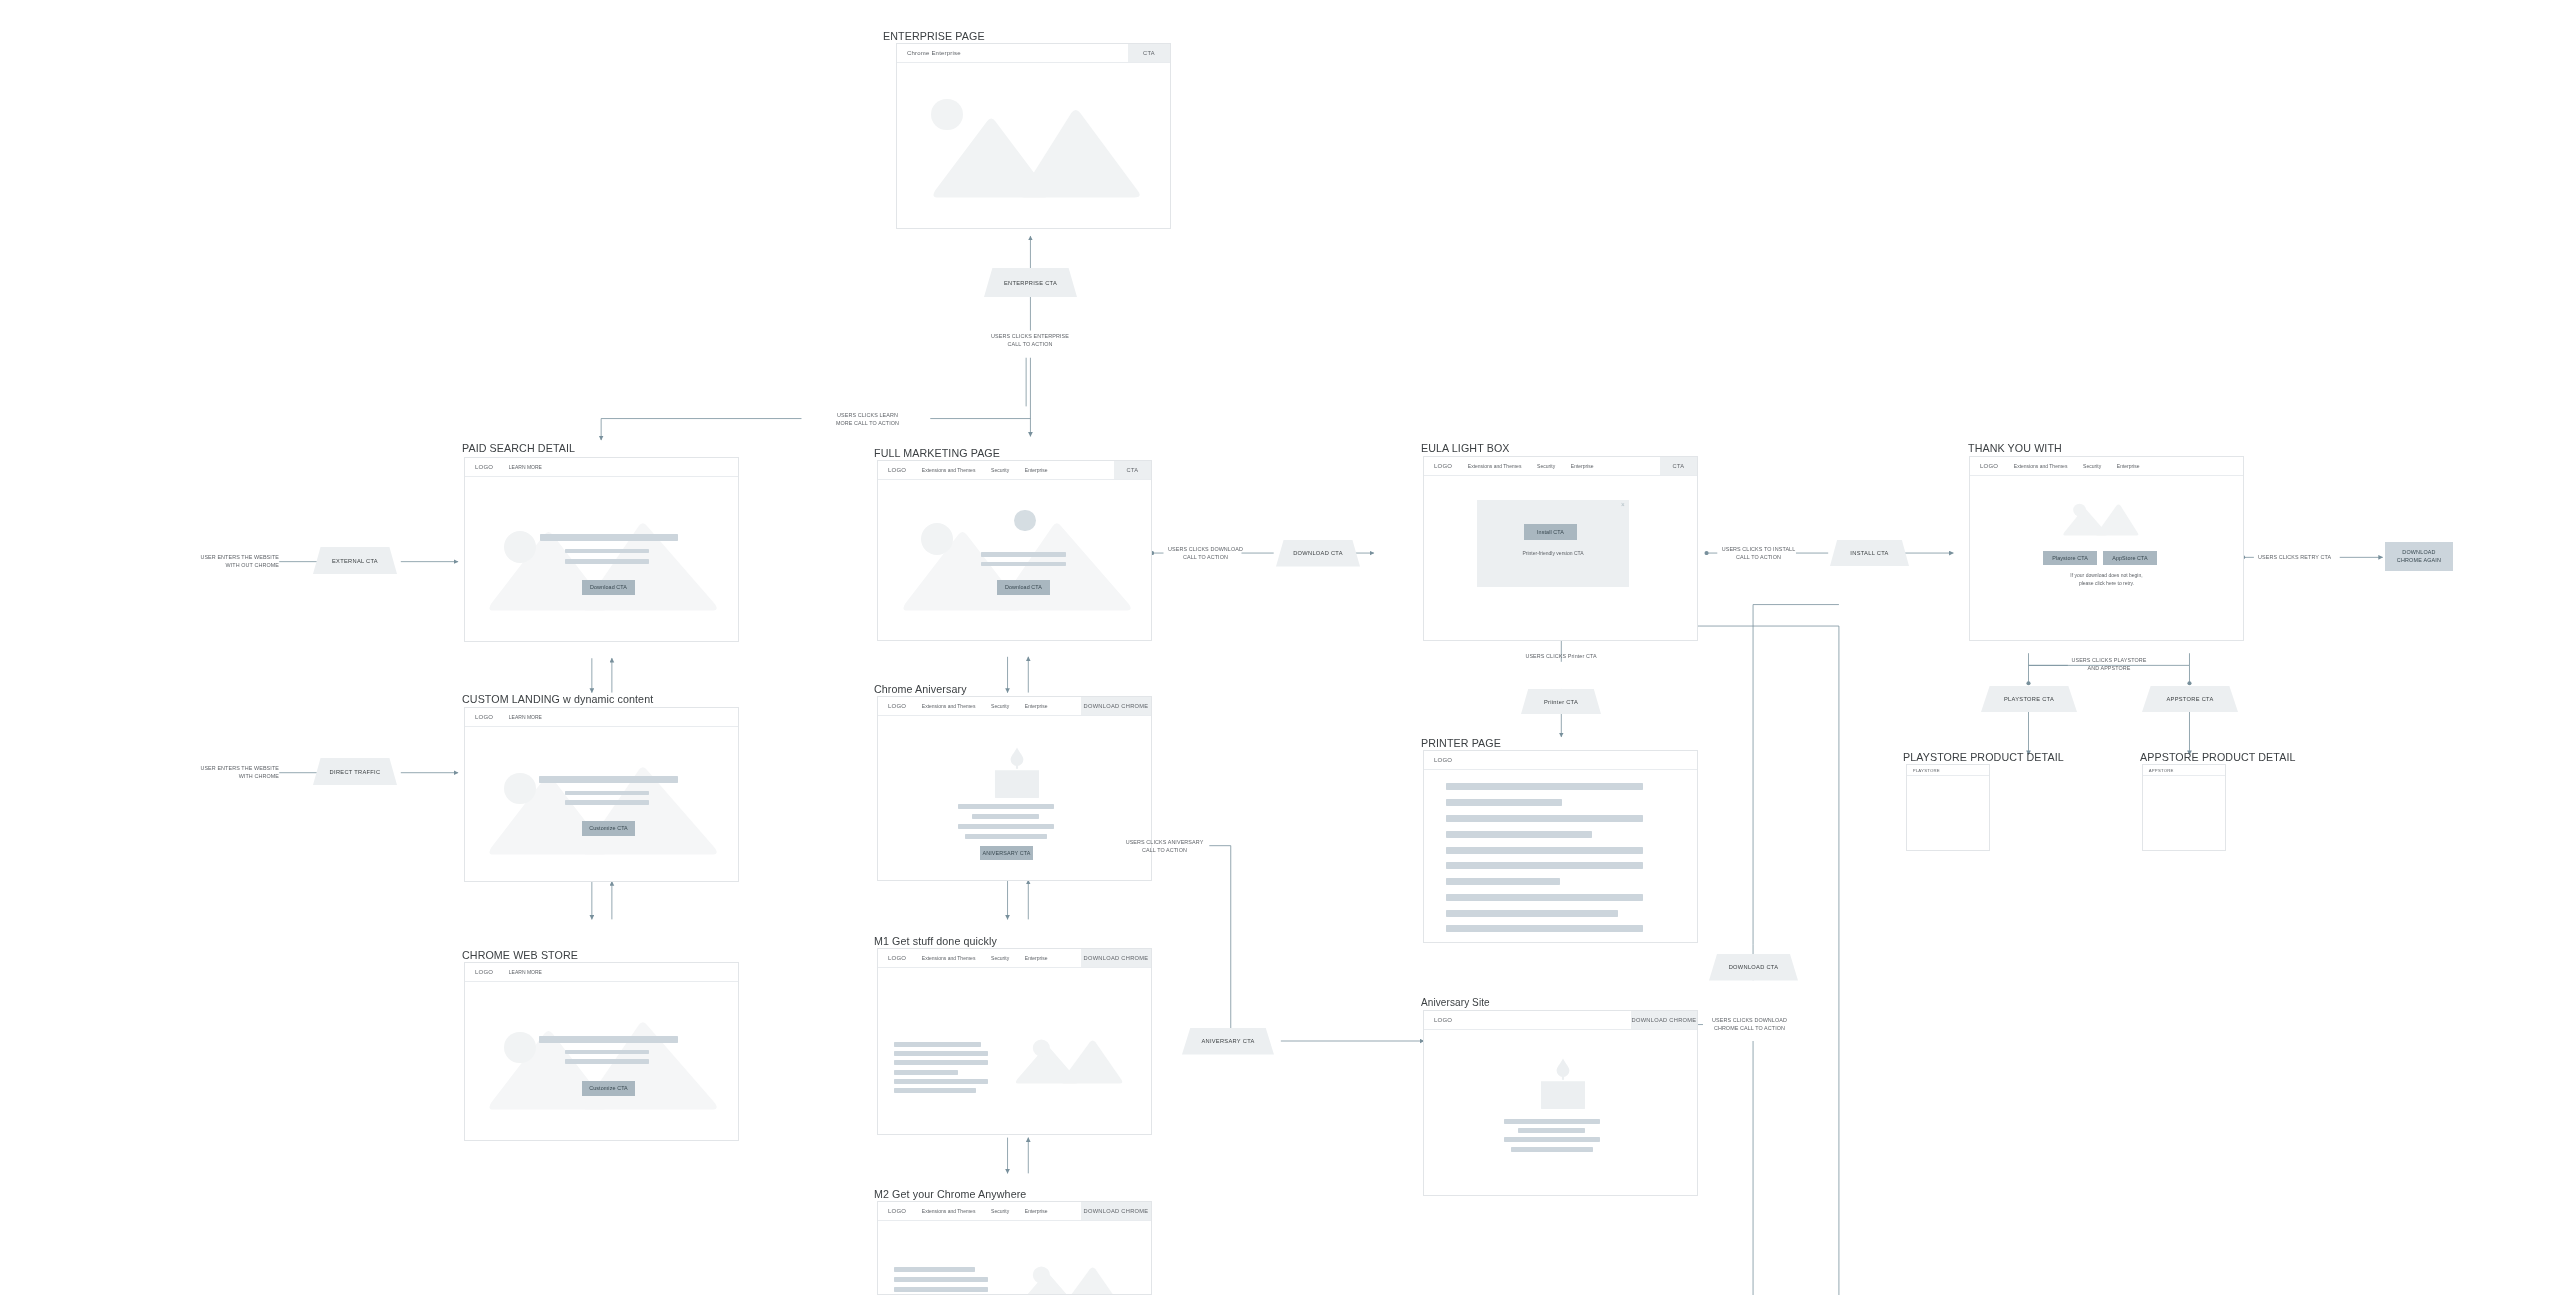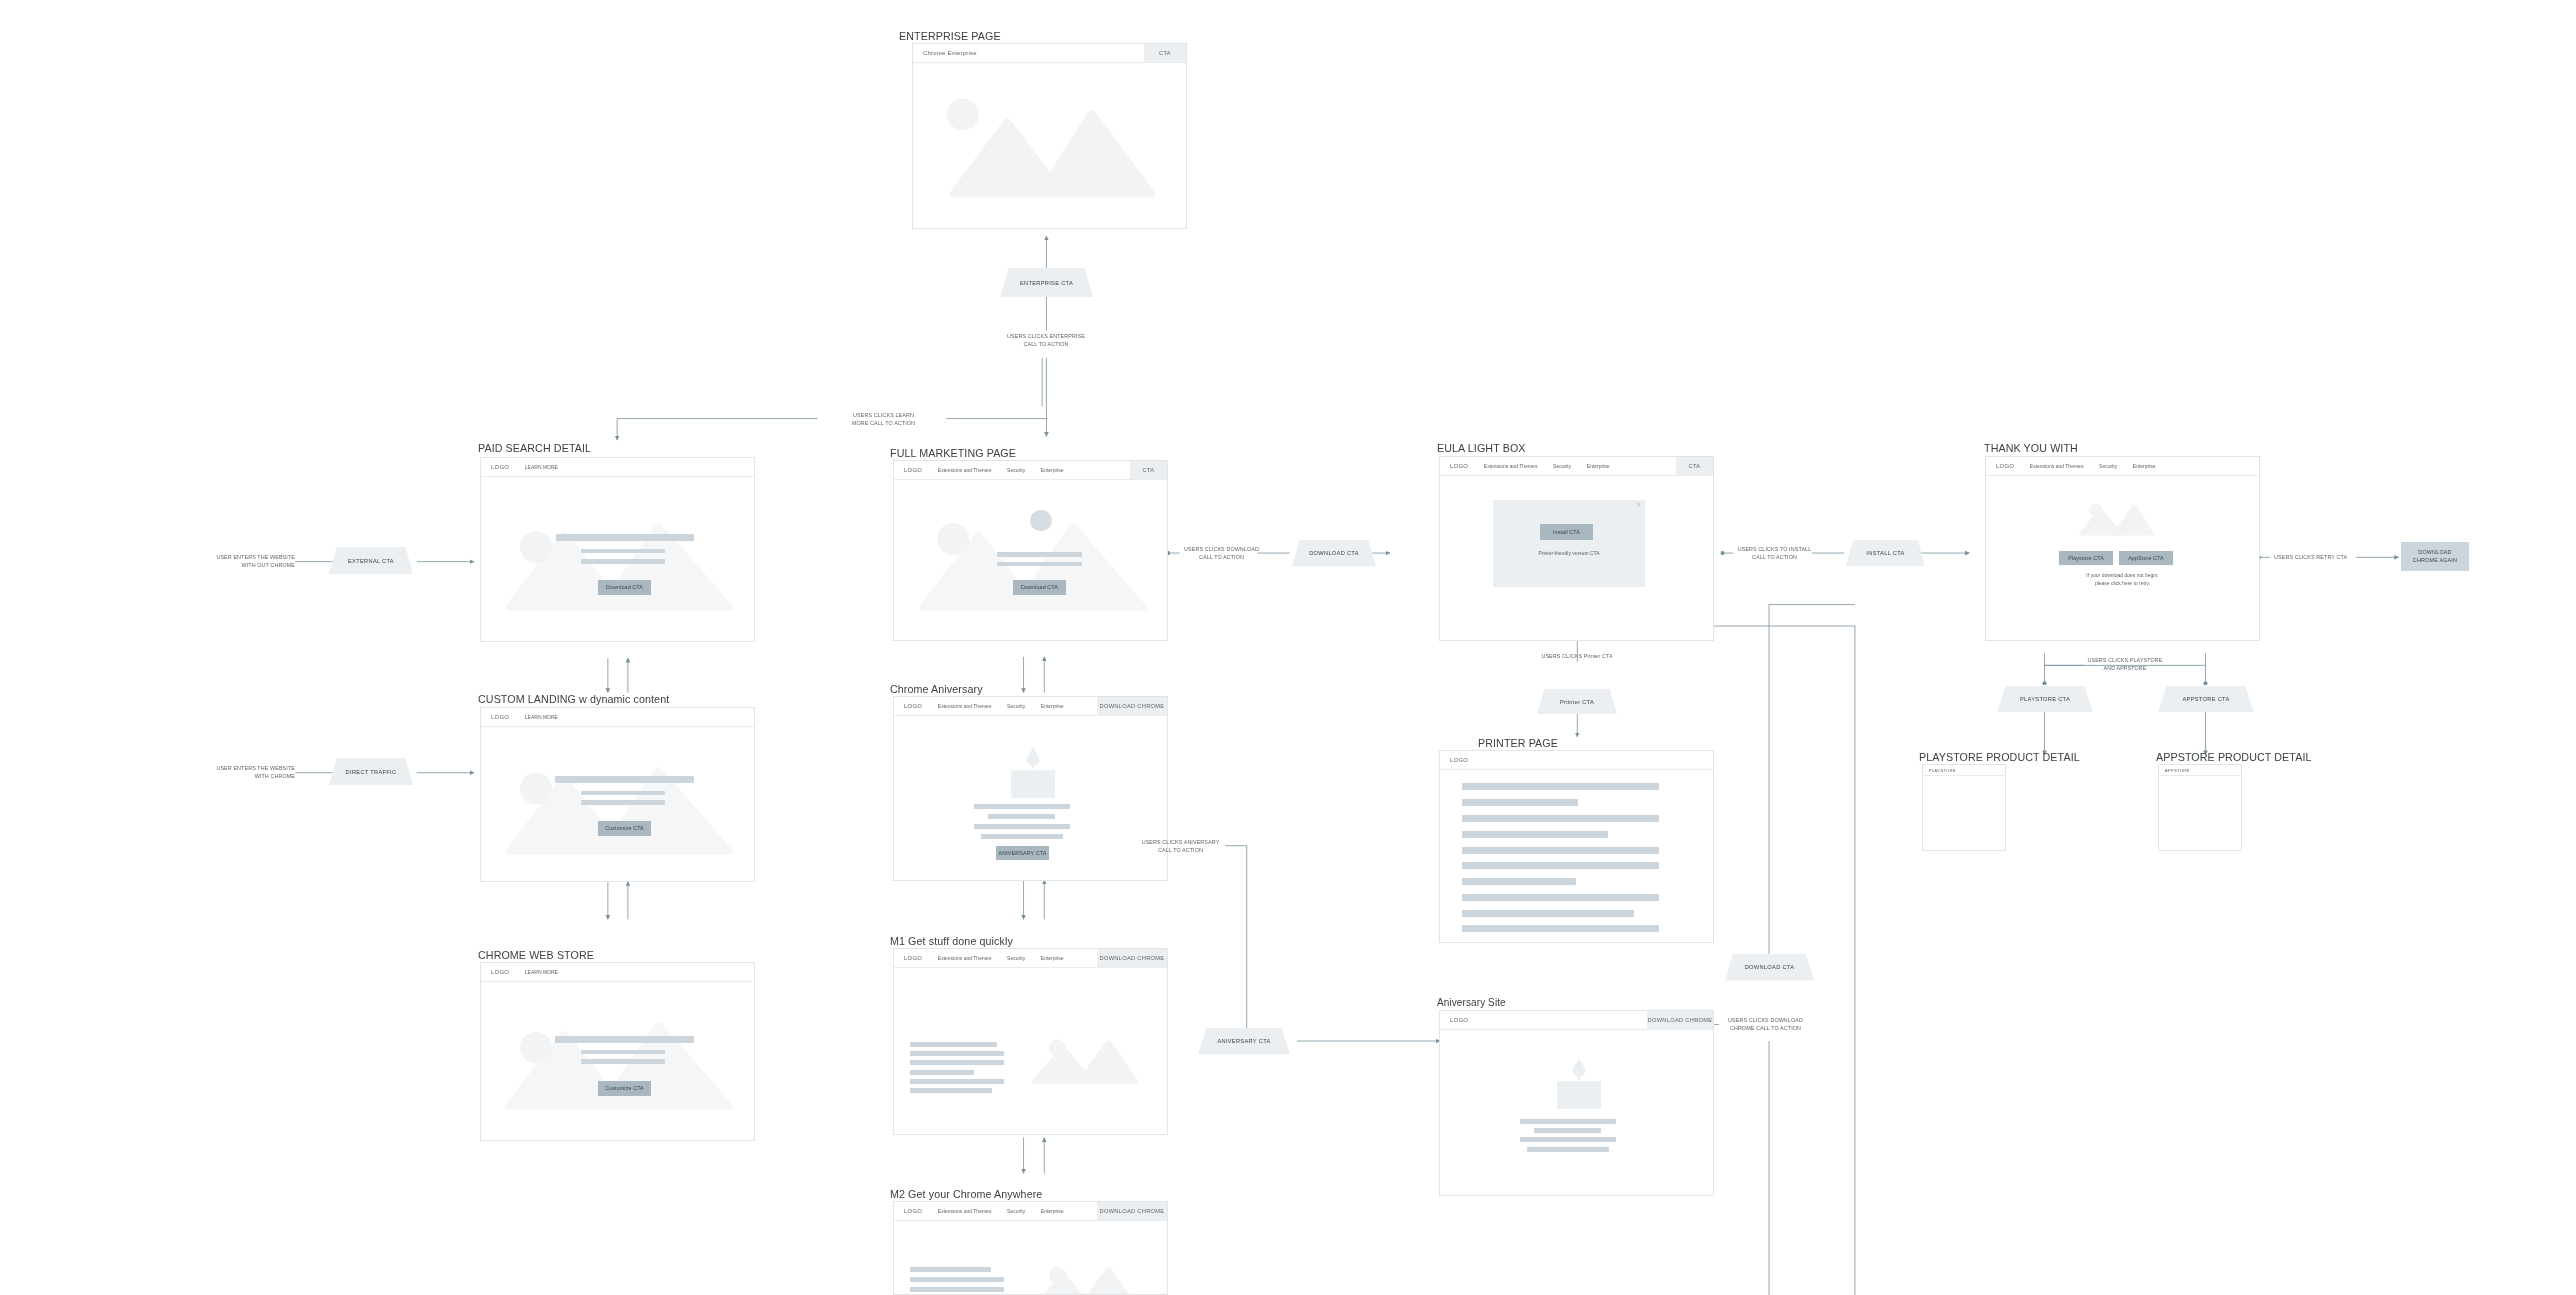--- a/index.html
+++ b/index.html
@@ -5,21 +5,21 @@
 <style>
   * { box-sizing: border-box; margin:0; padding:0; }
   html,body { background:#ffffff; }
   body {
     width:2576px; height:1295px;
     font-family:"Liberation Sans","DejaVu Sans",sans-serif;
     color:#3c4043;
     position:relative;
     overflow:hidden;
   }
-  #canvas { position:absolute; left:16px; top:0; width:2240px; height:1295px; }
+  #canvas { position:absolute; left:0; top:0; width:2240px; height:1295px; }
 
   
   .abs { position:absolute; }
 
   
   .page-title {
     position:absolute;
     font-size:10.7px;
     letter-spacing:0.1px;
     color:#3c4043;
@@ -443,21 +443,21 @@
       </div>
     </div>
   </div>
 
   <div class="edge-label" style="left:1721px;top:546px;width:75px;">USERS CLICKS TO INSTALL<br>CALL TO ACTION</div>
   <div class="trap" style="left:1830px;top:540px;width:79px;height:26px;">INSTALL CTA</div>
 
   <div class="edge-label" style="left:1561px;top:653px;transform:translateX(-50%);">USERS CLICKS Printer CTA</div>
   <div class="trap" style="left:1521px;top:689px;width:80px;height:25px;">Priinter CTA</div>
 
-  <div class="page-title" style="left:1421px;top:737px;margin-left:41px;">PRINTER PAGE</div>
+  <div class="page-title" style="left:1421px;top:737px;">PRINTER PAGE</div>
   <div class="browser" style="left:1423px;top:750px;width:275px;height:193px;">
     <div class="navbar">
       <div class="nav-logo">LOGO</div>
     </div>
     <div class="page-body">
       <div class="bar" style="left:21.5px;top:13px;width:197px;height:7.2px;"></div>
       <div class="bar" style="left:21.5px;top:29px;width:116px;height:7.2px;"></div>
       <div class="bar" style="left:21.5px;top:45px;width:197px;height:7.2px;"></div>
       <div class="bar" style="left:21.5px;top:61px;width:146px;height:7.2px;"></div>
       <div class="bar" style="left:21.5px;top:77px;width:197px;height:7.2px;"></div>

